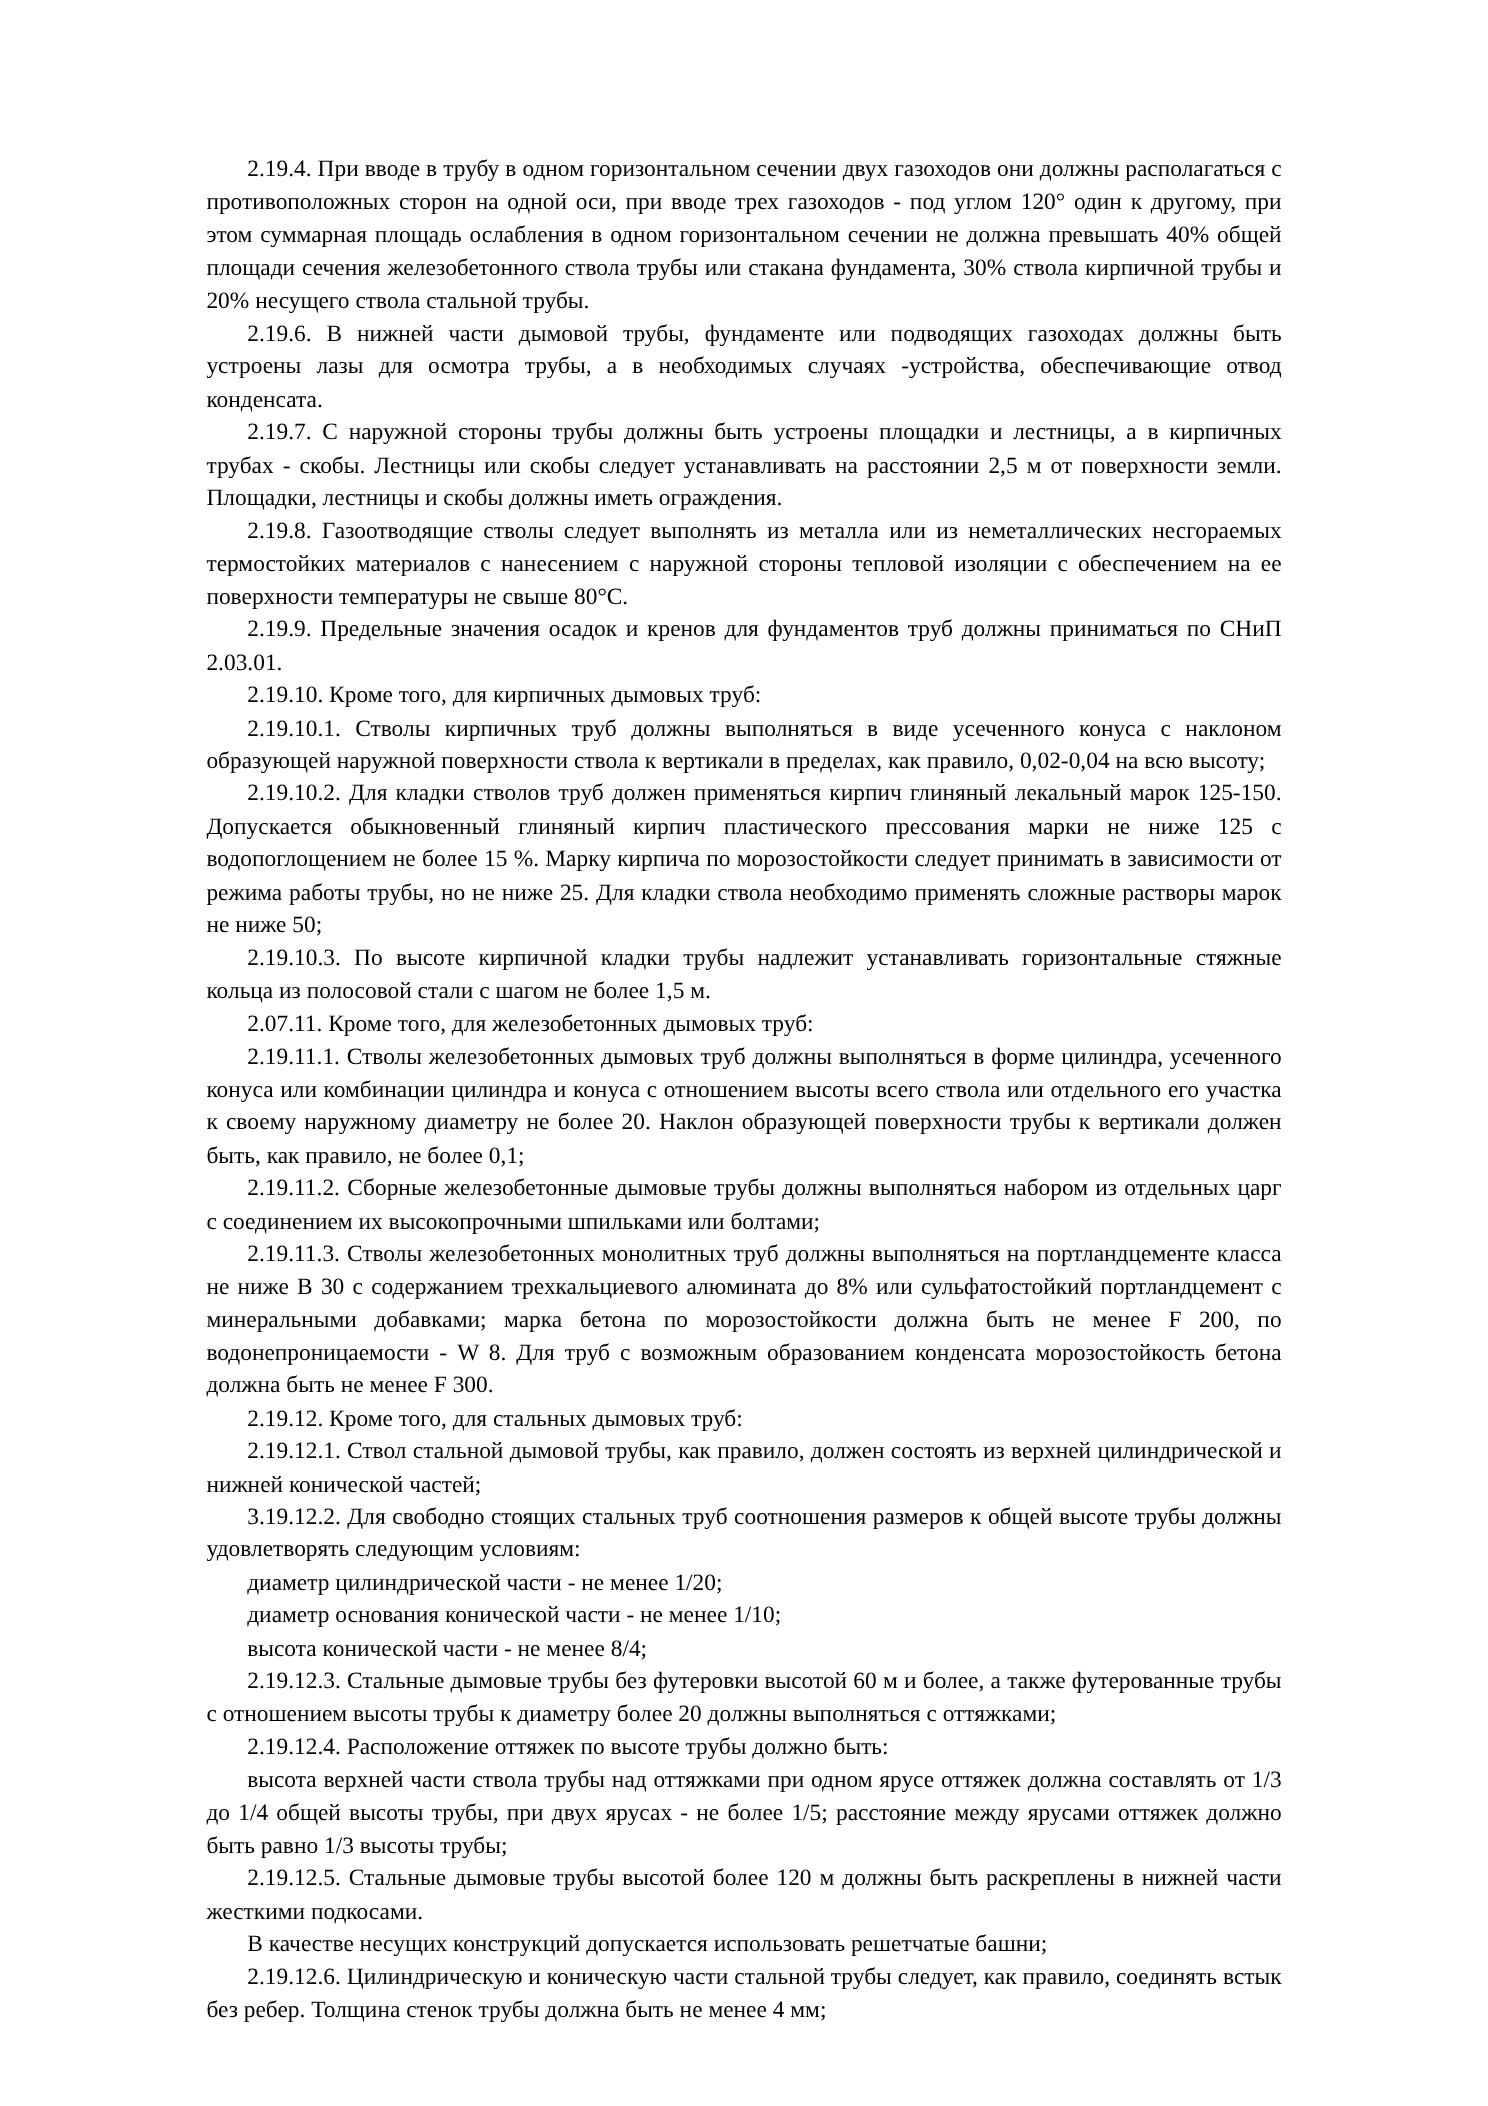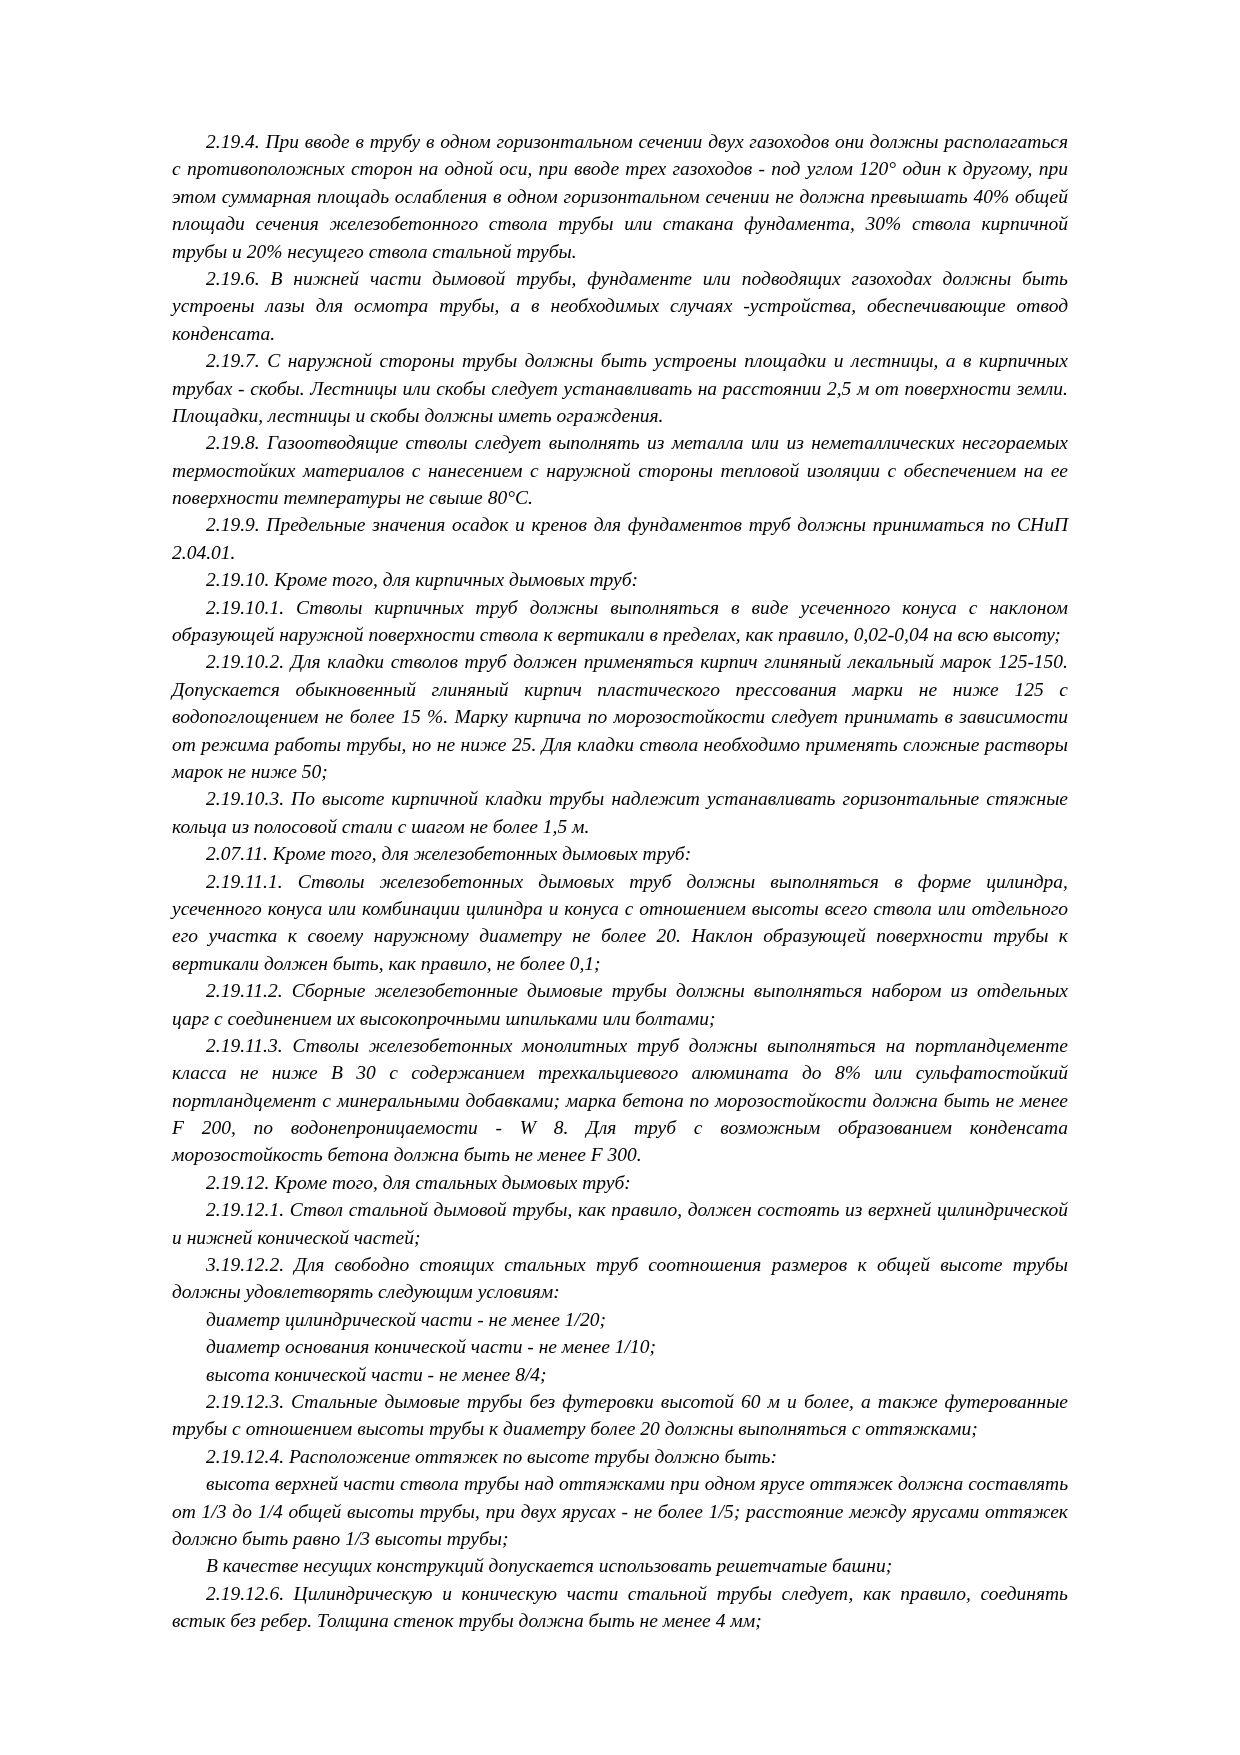--- a/index.html
+++ b/index.html
@@ -23,49 +23,49 @@
   .doc-body {
     font-size: 19.5px;
     line-height: 1.405;
     text-align: justify;
     text-justify: inter-word;
   }
   p.para {
     margin: 0;
     text-indent: 34px;
     hyphens: none;
-    font-style: italic;
   }
   p.para.list-item {
     text-indent: 34px;
   }
 </style>
 </head>
 <body>
 
 <div class="page">
   <div class="doc-body">
     <p class="para">2.19.4. При вводе в трубу в одном горизонтальном сечении двух газоходов они должны располагаться с противоположных сторон на одной оси, при вводе трех газоходов - под углом 120° один к другому, при этом суммарная площадь ослабления в одном горизонтальном сечении не должна превышать 40% общей площади сечения железобетонного ствола трубы или стакана фундамента, 30% ствола кирпичной трубы и 20% несущего ствола стальной трубы.</p>
     <p class="para">2.19.6. В нижней части дымовой трубы, фундаменте или подводящих газоходах должны быть устроены лазы для осмотра трубы, а в необходимых случаях -устройства, обеспечивающие отвод конденсата.</p>
     <p class="para">2.19.7. С наружной стороны трубы должны быть устроены площадки и лестницы, а в кирпичных трубах - скобы. Лестницы или скобы следует устанавливать на расстоянии 2,5 м от поверхности земли. Площадки, лестницы и скобы должны иметь ограждения.</p>
     <p class="para">2.19.8. Газоотводящие стволы следует выполнять из металла или из неметаллических несгораемых термостойких материалов с нанесением с наружной стороны тепловой изоляции с обеспечением на ее поверхности температуры не свыше 80°С.</p>
-    <p class="para">2.19.9. Предельные значения осадок и кренов для фундаментов труб должны приниматься по СНиП 2.04.01.</p>
+    <p class="para">2.19.9. Предельные значения осадок и кренов для фундаментов труб должны приниматься по СНиП 2.03.01.</p>
     <p class="para">2.19.10. Кроме того, для кирпичных дымовых труб:</p>
     <p class="para">2.19.10.1. Стволы кирпичных труб должны выполняться в виде усеченного конуса с наклоном образующей наружной поверхности ствола к вертикали в пределах, как правило, 0,02-0,04 на всю высоту;</p>
     <p class="para">2.19.10.2. Для кладки стволов труб должен применяться кирпич глиняный лекальный марок 125-150. Допускается обыкновенный глиняный кирпич пластического прессования марки не ниже 125 с водопоглощением не более 15 %. Марку кирпича по морозостойкости следует принимать в зависимости от режима работы трубы, но не ниже 25. Для кладки ствола необходимо применять сложные растворы марок не ниже 50;</p>
     <p class="para">2.19.10.3. По высоте кирпичной кладки трубы надлежит устанавливать горизонтальные стяжные кольца из полосовой стали с шагом не более 1,5 м.</p>
     <p class="para">2.07.11. Кроме того, для железобетонных дымовых труб:</p>
     <p class="para">2.19.11.1. Стволы железобетонных дымовых труб должны выполняться в форме цилиндра, усеченного конуса или комбинации цилиндра и конуса с отношением высоты всего ствола или отдельного его участка к своему наружному диаметру не более 20. Наклон образующей поверхности трубы к вертикали должен быть, как правило, не более 0,1;</p>
     <p class="para">2.19.11.2. Сборные железобетонные дымовые трубы должны выполняться набором из отдельных царг с соединением их высокопрочными шпильками или болтами;</p>
     <p class="para">2.19.11.3. Стволы железобетонных монолитных труб должны выполняться на портландцементе класса не ниже В 30 с содержанием трехкальциевого алюмината до 8% или сульфатостойкий портландцемент с минеральными добавками; марка бетона по морозостойкости должна быть не менее F 200, по водонепроницаемости - W 8. Для труб с возможным образованием конденсата морозостойкость бетона должна быть не менее F 300.</p>
     <p class="para">2.19.12. Кроме того, для стальных дымовых труб:</p>
     <p class="para">2.19.12.1. Ствол стальной дымовой трубы, как правило, должен состоять из верхней цилиндрической и нижней конической частей;</p>
     <p class="para">3.19.12.2. Для свободно стоящих стальных труб соотношения размеров к общей высоте трубы должны удовлетворять следующим условиям:</p>
     <p class="para list-item">диаметр цилиндрической части - не менее 1/20;</p>
     <p class="para list-item">диаметр основания конической части - не менее 1/10;</p>
     <p class="para list-item">высота конической части - не менее 8/4;</p>
     <p class="para">2.19.12.3. Стальные дымовые трубы без футеровки высотой 60 м и более, а также футерованные трубы с отношением высоты трубы к диаметру более 20 должны выполняться с оттяжками;</p>
     <p class="para">2.19.12.4. Расположение оттяжек по высоте трубы должно быть:</p>
     <p class="para">высота верхней части ствола трубы над оттяжками при одном ярусе оттяжек должна составлять от 1/3 до 1/4 общей высоты трубы, при двух ярусах - не более 1/5; расстояние между ярусами оттяжек должно быть равно 1/3 высоты трубы;</p>
+    <p class="para">2.19.12.5. Стальные дымовые трубы высотой более 120 м должны быть раскреплены в нижней части жесткими подкосами.</p>
     <p class="para">В качестве несущих конструкций допускается использовать решетчатые башни;</p>
     <p class="para">2.19.12.6. Цилиндрическую и коническую части стальной трубы следует, как правило, соединять встык без ребер. Толщина стенок трубы должна быть не менее 4 мм;</p>
   </div>
 </div>
 
 </body></html>

